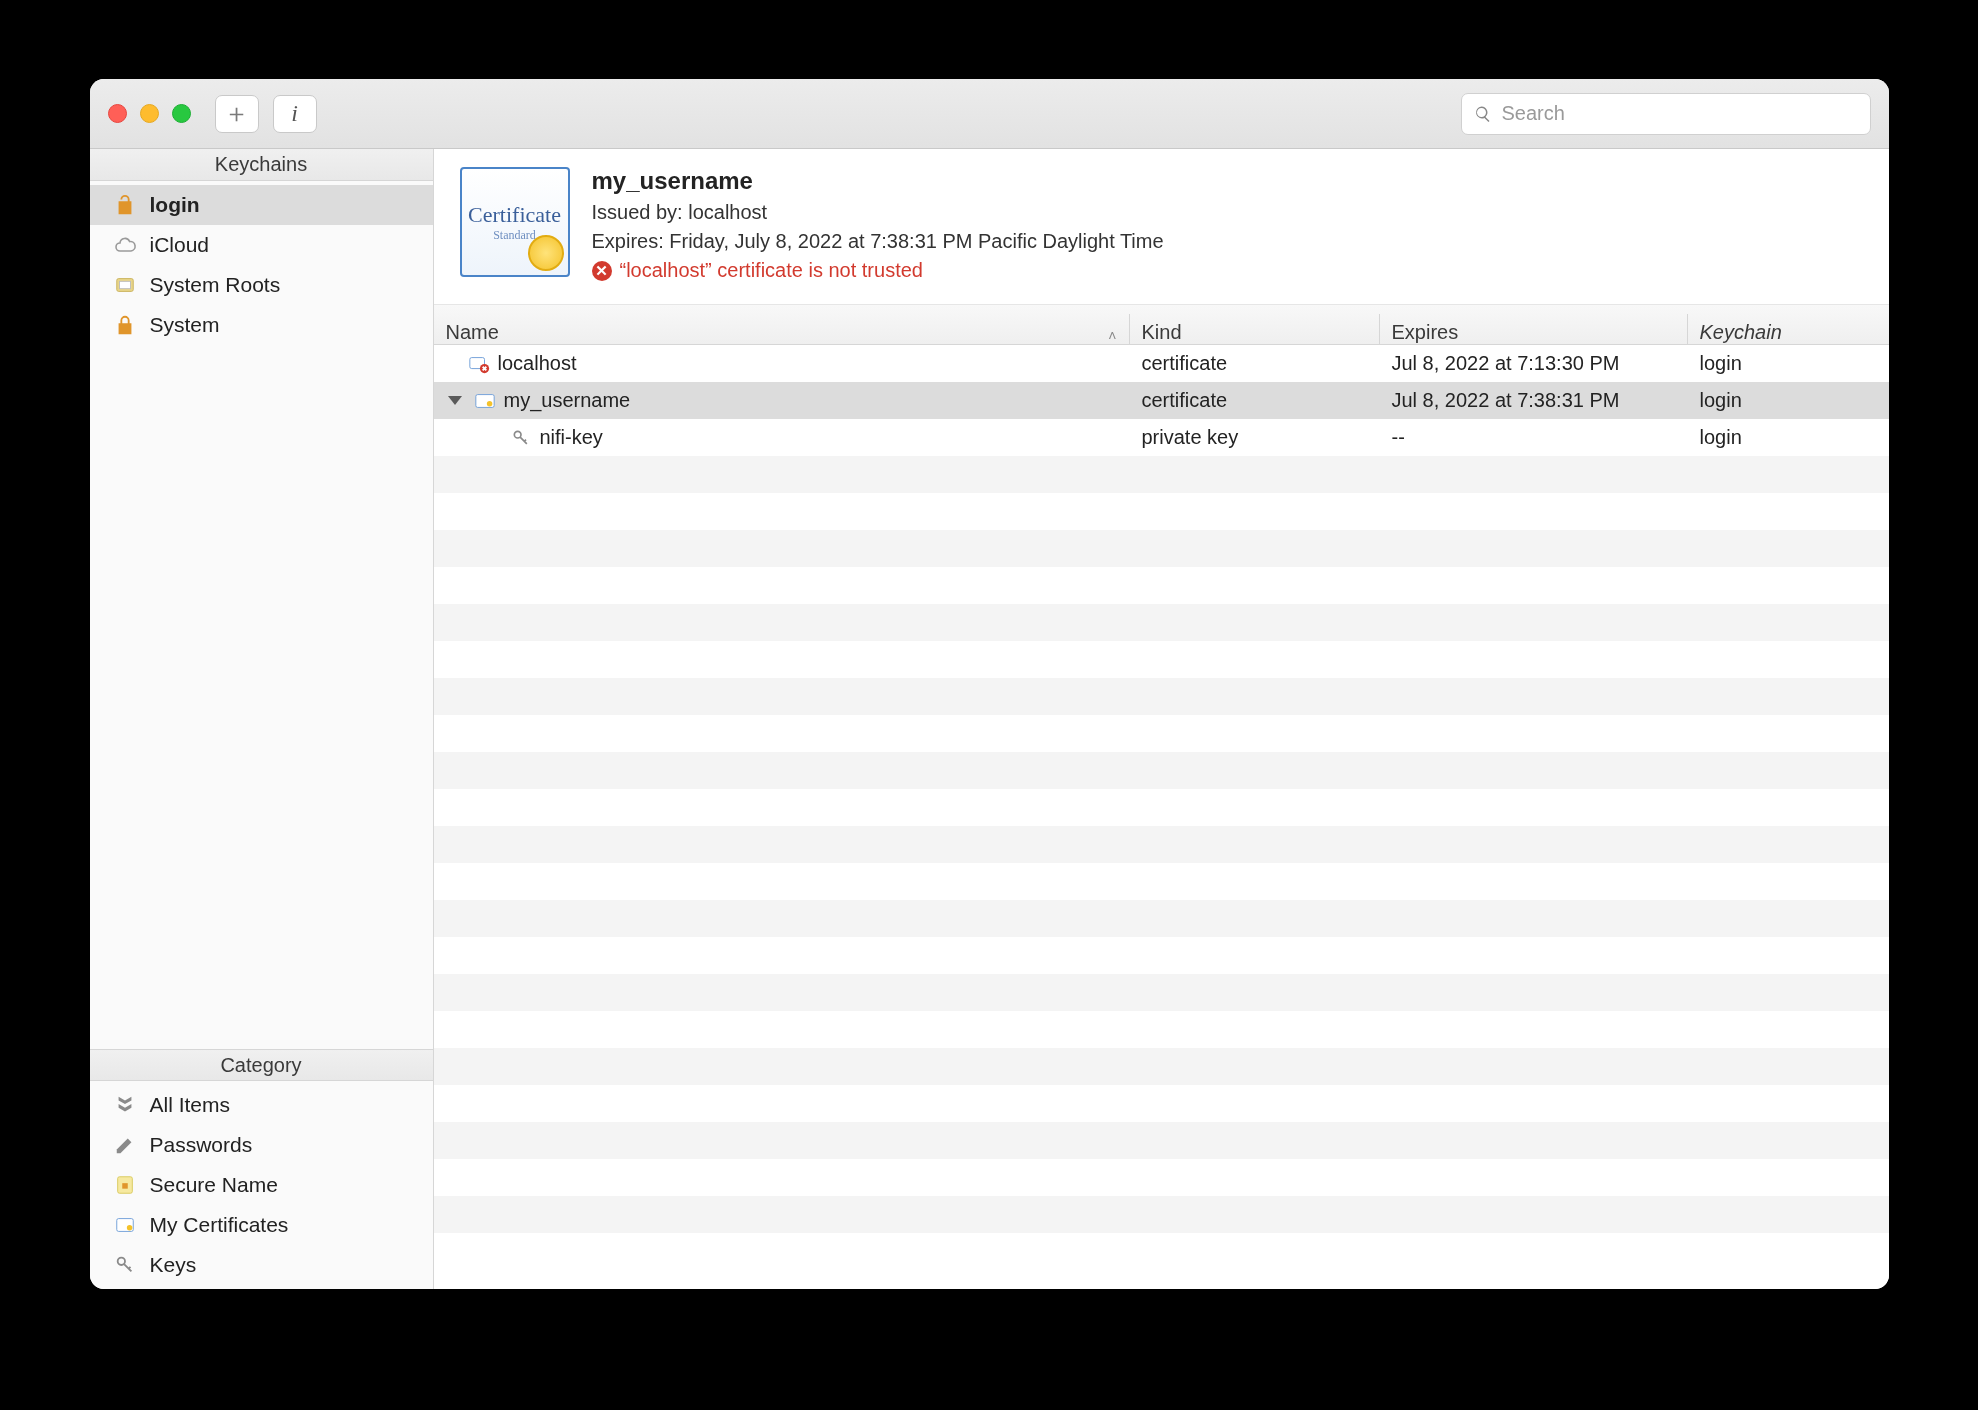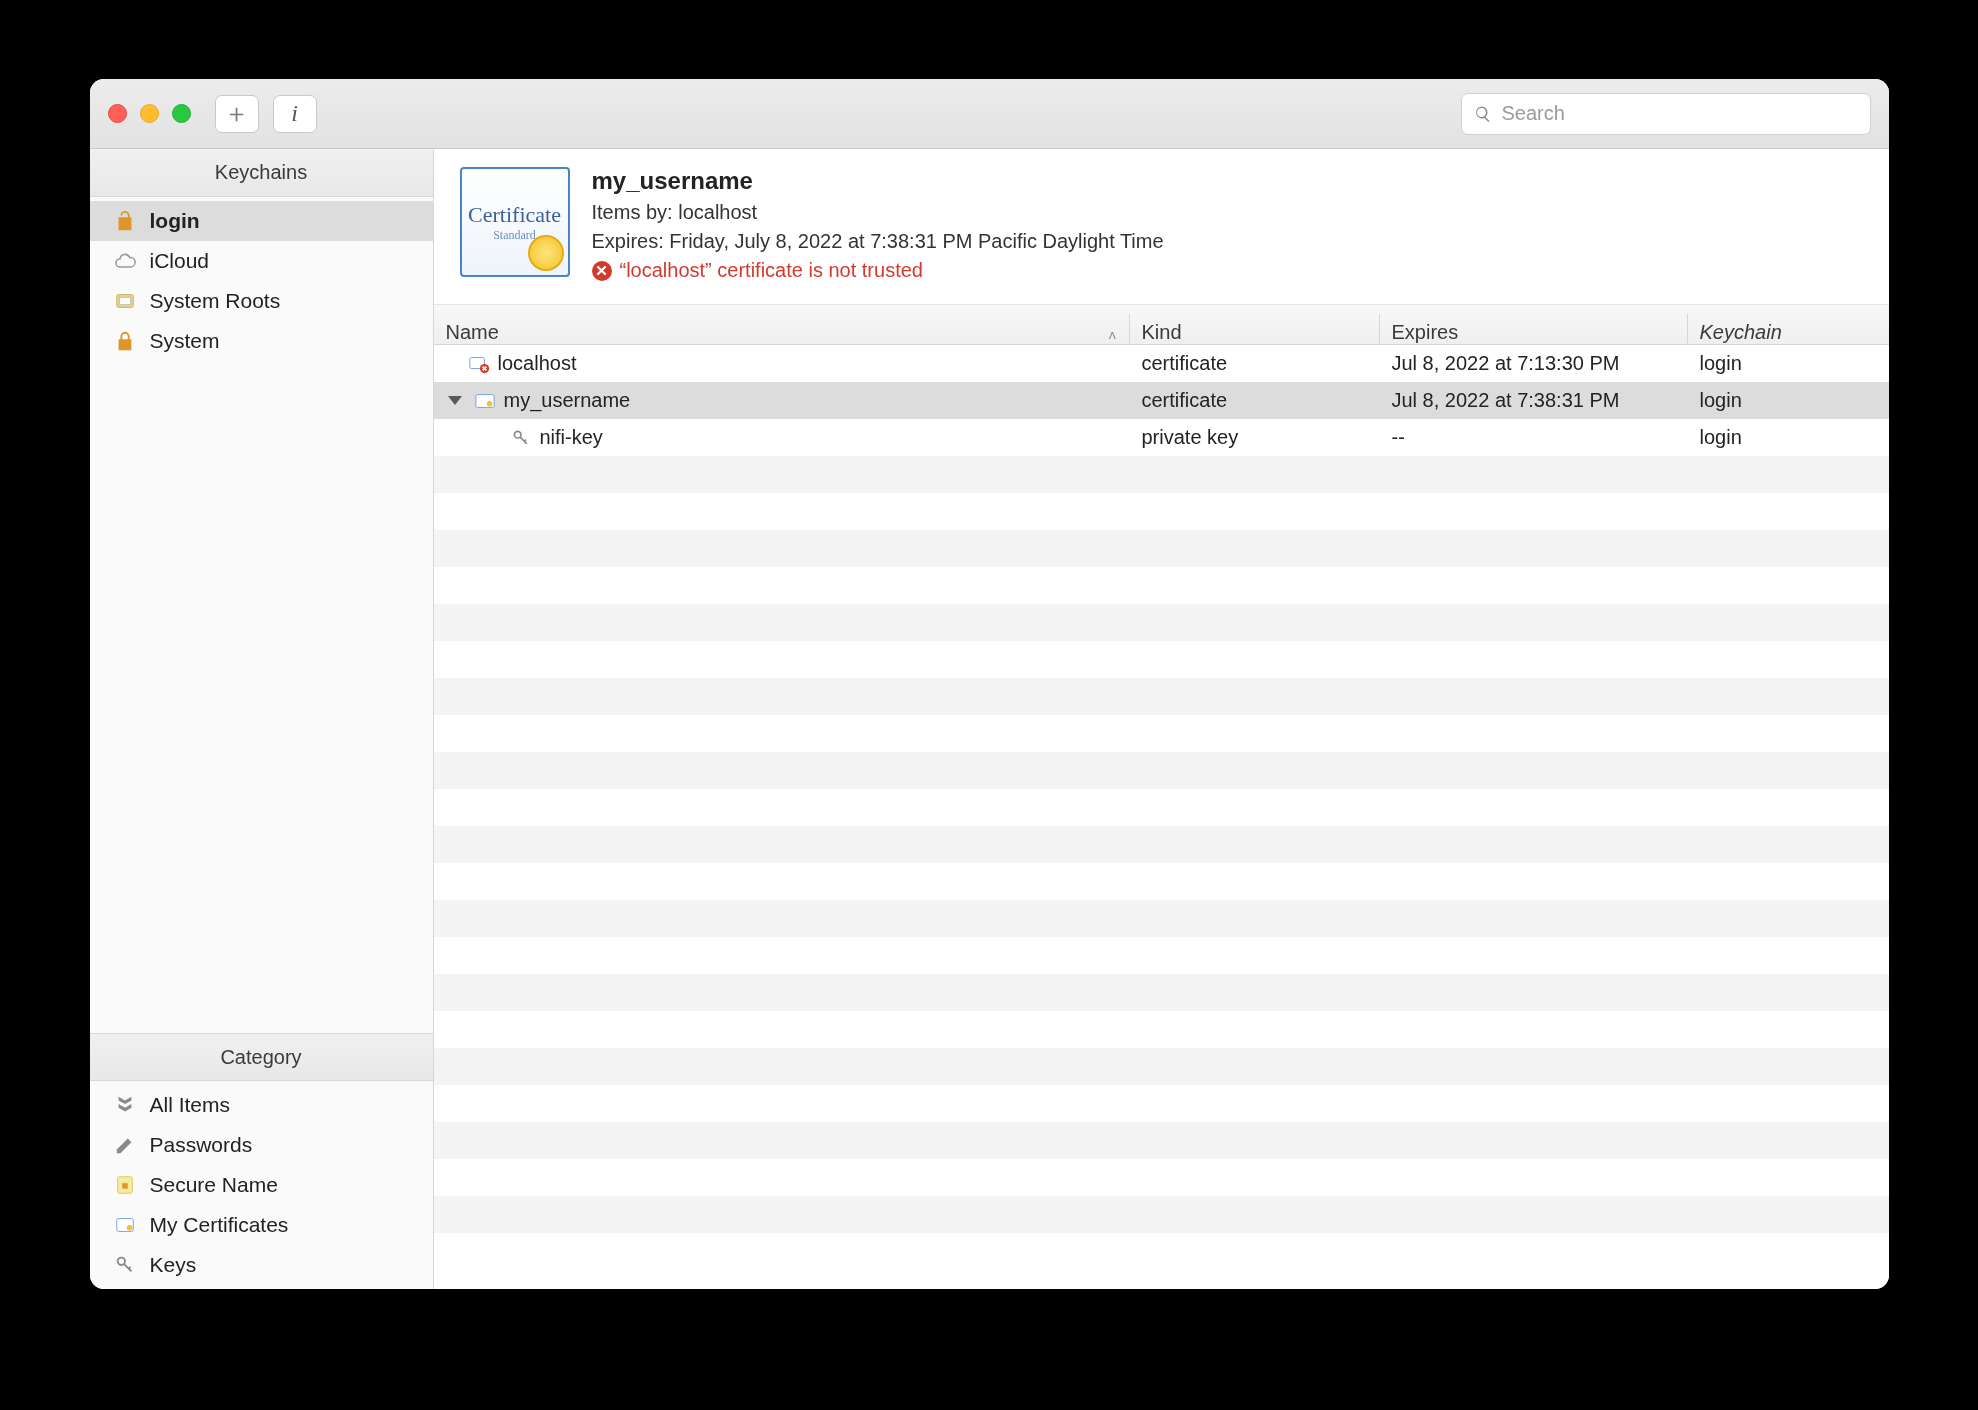--- a/index.html
+++ b/index.html
@@ -57,21 +57,21 @@
   }
   .searchbox input::placeholder { color:#9a9a9a; }
 
   
   .body { flex:1; display:flex; min-height:0; }
   .sidebar {
     width:344px; background:#fafafa; border-right:1px solid #d6d6d6;
     display:flex; flex-direction:column;
   }
   .section-header {
-    height:48px; background:linear-gradient(#f0f0f0,#e8e8e8);
+    height:32px; background:linear-gradient(#f0f0f0,#e8e8e8);
     border-top:1px solid #d6d6d6; border-bottom:1px solid #d6d6d6;
     display:flex; align-items:center; justify-content:center;
     font-size:20px; color:#3a3a3a;
   }
   .section-header:first-child { border-top:none; }
   .side-list { padding:4px 0; }
   .side-item {
     height:40px; display:flex; align-items:center; gap:12px;
     padding:0 14px 0 22px; font-size:21px; color:#222;
   }
@@ -267,21 +267,21 @@
     <div class="main">
 
       <div class="detail">
         <div class="cert-thumb">
           <div class="t1">Certificate</div>
           <div class="t2">Standard</div>
           <div class="seal"></div>
         </div>
         <div class="detail-text">
           <div class="title">my_username</div>
-          <div class="line">Items by: localhost</div>
+          <div class="line">Issued by: localhost</div>
           <div class="line">Expires: Friday, July 8, 2022 at 7:38:31 PM Pacific Daylight Time</div>
           <div class="line warn">
             <span class="warn-icon">✕</span>
             <span>“localhost” certificate is not trusted</span>
           </div>
         </div>
       </div>
 
       <div class="table">
         <div class="thead">

